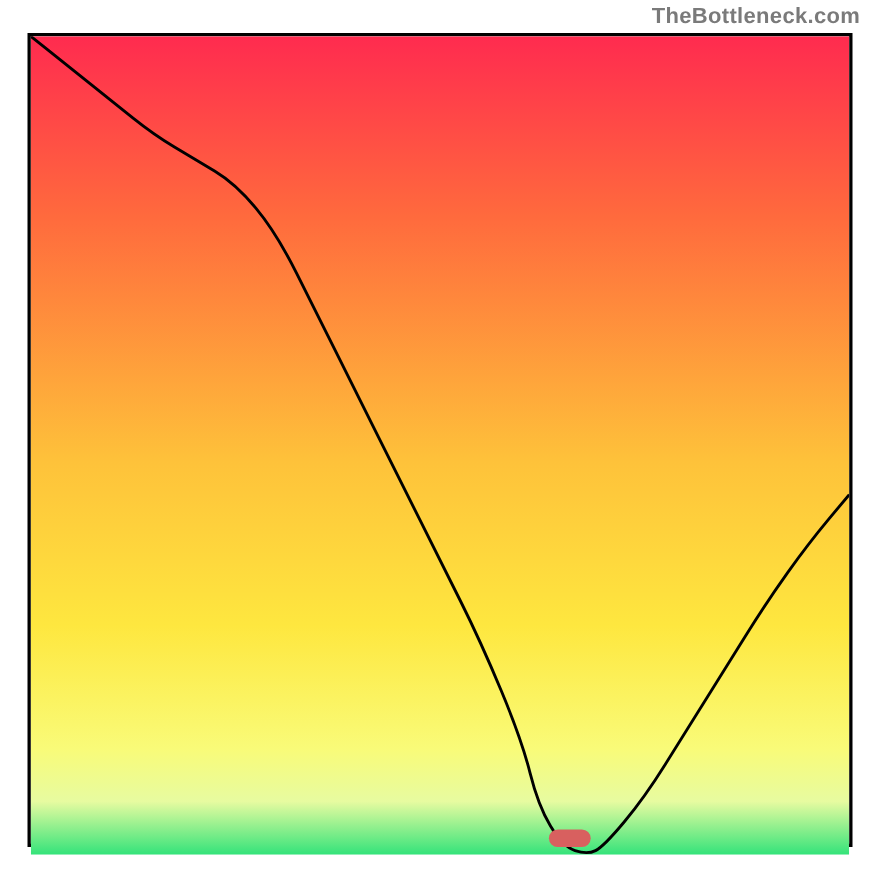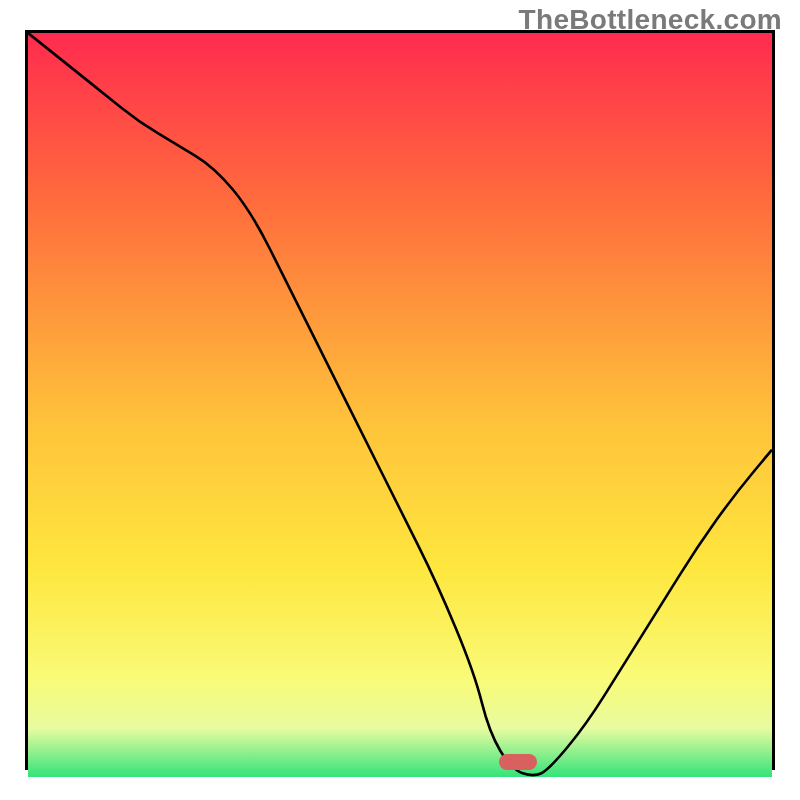--- a/index.html
+++ b/index.html
@@ -13,21 +13,21 @@
   .chart-container {
     position: relative;
     width: 800px;
     height: 800px;
   }
   .watermark {
     position: absolute;
     top: 4px;
     right: 18px;
     font-family: Arial, Helvetica, sans-serif;
-    font-size: 28px;
+    font-size: 20px;
     font-weight: 600;
     color: #7a7a7a;
     letter-spacing: 0.3px;
     z-index: 10;
   }
   .plot-area {
     position: absolute;
     left: 25px;
     top: 30px;
     width: 750px;

